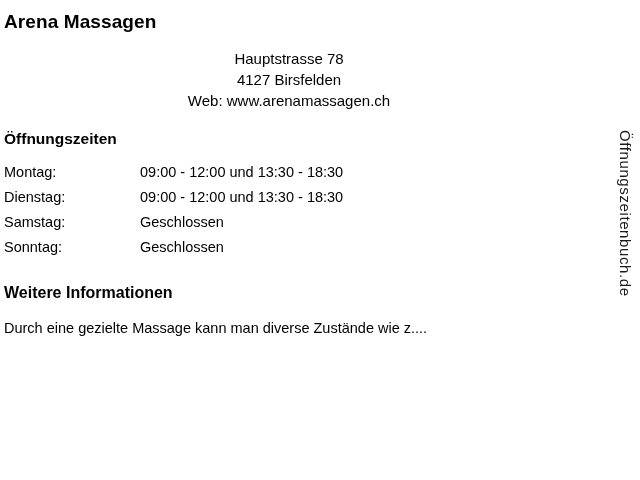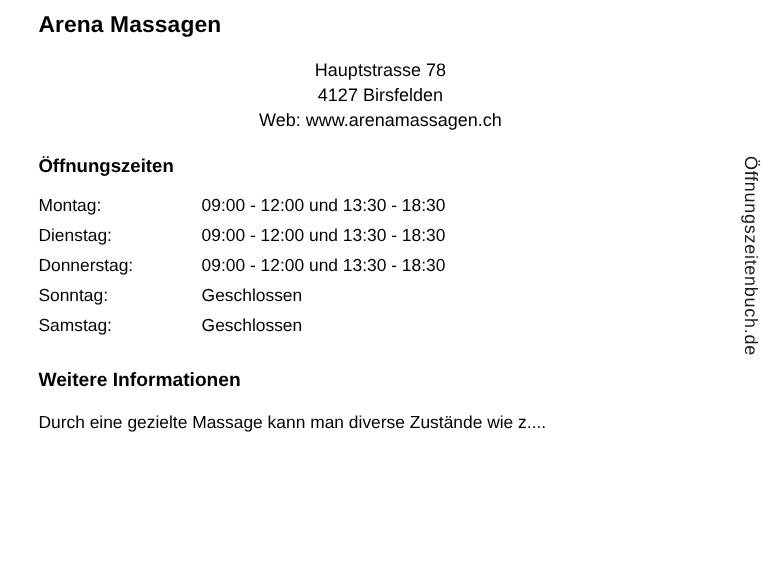--- a/index.html
+++ b/index.html
@@ -17,21 +17,21 @@
   }
   .page {
     position: absolute;
     left: 0;
     top: 0;
     width: 640px;
     height: 480px;
   }
   .content {
     position: absolute;
-    left: 32px;
+    left: 4px;
     top: 10px;
     width: 570px;
   }
   .biz-title {
     font-size: 19px;
     font-weight: bold;
     letter-spacing: 0.1px;
     margin: 0 0 14px 0;
     line-height: 24px;
   }
@@ -110,29 +110,25 @@
       <tbody>
         <tr>
           <td class="hours-day">Montag:</td>
           <td class="hours-time">09:00 - 12:00 und 13:30 - 18:30</td>
         </tr>
         <tr>
           <td class="hours-day">Dienstag:</td>
           <td class="hours-time">09:00 - 12:00 und 13:30 - 18:30</td>
         </tr>
         <tr>
-          <td class="hours-day">Donnerstag:</td>
-          <td class="hours-time">09:00 - 12:00 und 13:30 - 18:30</td>
+          <td class="hours-day">Samstag:</td>
+          <td class="hours-time">Geschlossen</td>
         </tr>
         <tr>
           <td class="hours-day">Sonntag:</td>
-          <td class="hours-time">Geschlossen</td>
-        </tr>
-        <tr>
-          <td class="hours-day">Samstag:</td>
           <td class="hours-time">Geschlossen</td>
         </tr>
       </tbody>
     </table>
 
     <h2 class="info-heading">Weitere Informationen</h2>
 
     <p class="info-paragraph">Durch eine gezielte Massage kann man diverse Zustände wie z....</p>
 
   </div>

